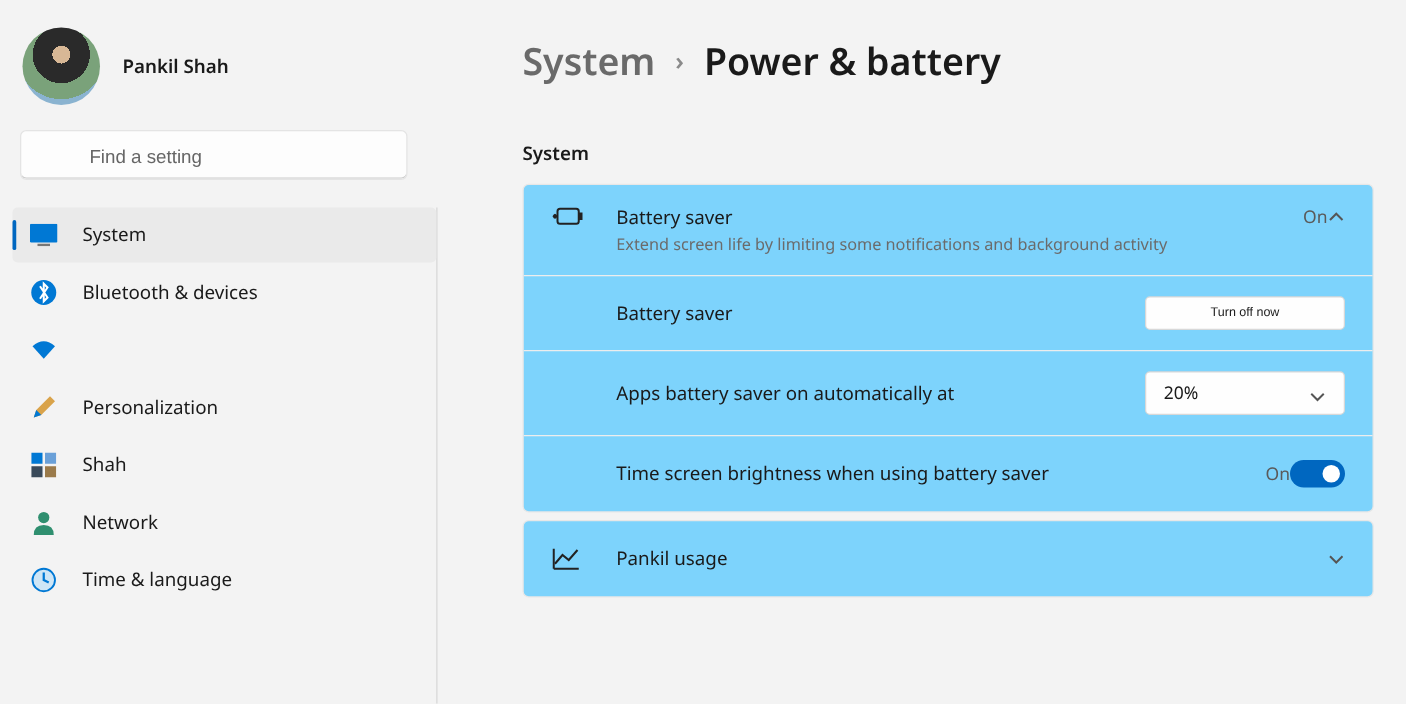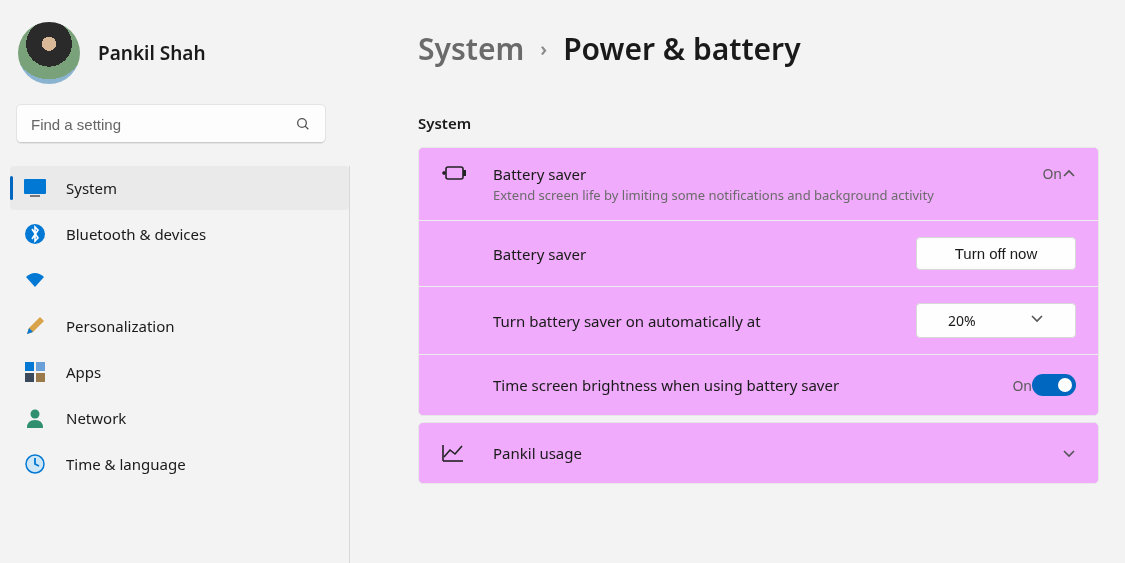--- a/index.html
+++ b/index.html
@@ -22,30 +22,31 @@
   .profile {
     display: flex;
     align-items: center;
     gap: 18px;
     padding: 4px 0 20px 8px;
   }
   .avatar {
     width: 62px; height: 62px; border-radius: 50%;
     background: radial-gradient(circle at 50% 35%, #d8b896 0 14%, #2a2a2a 14% 45%, #7aa27a 45% 70%, #8ab3d0 70% 100%);
   }
-  .user-name { font-size: 19px; font-weight: 600; color:#1a1a1a; }
+  .user-name { font-size: 15px; font-weight: 600; color:#1a1a1a; }
   .search {
     margin: 0 24px 22px 6px;
     background: #fdfdfd;
     border: 1px solid #e4e4e4;
     border-radius: 5px;
     height: 40px;
     display: flex; align-items: center;
     padding: 12px 14px;
     box-shadow: inset 0 -1px 0 #ccc;
+    flex-direction: column;
   }
   .search input {
     flex: 1; border: none; outline: none; background: transparent;
     font-size: 15px; color: #555;
   }
   .search input::placeholder { color: #666; }
   .search-icon { width:16px; height:16px; color:#555; }
   .nav { display:flex; flex-direction:column; gap:2px; border-right:1px solid #d8d8d8; padding-right:0; flex:1;}
   .nav-item {
     display:flex; align-items:center; gap:20px;
@@ -63,46 +64,46 @@
     flex:1; padding: 28px 26px 0 60px; overflow:hidden;
   }
   .breadcrumb {
     display:flex; align-items:center; gap:16px;
     font-size:30px; font-weight:600; margin-bottom:44px;
   }
   .breadcrumb .dim { color:#6a6a6a; font-weight:600; }
   .breadcrumb .chev { color:#8a8a8a; font-size:20px; }
   .section-label { font-size:15px; font-weight:600; margin-bottom:14px; }
   .card {
-    background:#f0abfc; border:1px solid #e7e7e7; border-radius:5px;
+    background:#7dd3fc; border:1px solid #e7e7e7; border-radius:5px;
     margin-bottom:6px;
   }
   .row {
     display:flex; align-items:center; padding:16px 22px 16px 22px;
     border-bottom:1px solid #ededed; min-height:60px;
   }
   .row:last-child { border-bottom:none; }
   .row.header { align-items:flex-start; }
   .lead-icon { width:30px; margin-right:22px; display:flex; color:#333; }
   .indent { width:52px; flex:0 0 52px; }
   .row-body { flex:1; display:flex; flex-direction:column; gap:2px; }
   .row-title { font-size:15px; color:#1a1a1a; }
   .row-sub { font-size:13px; color:#6b6b6b; }
   .row-trail { display:flex; align-items:center; }
   .status-text { font-size:14px; color:#5a5a5a; }
   .chev-icon { width:14px; height:14px; color:#555; }
   .btn {
     background:#fefefe; border:1px solid #d8d8d8; border-radius:4px;
-    padding:7px 22px; font-size:15px; cursor:pointer; color:#1a1a1a;
+    padding:7px 22px; font-size:10px; cursor:pointer; color:#1a1a1a;
     min-width:160px; text-align:center;
   }
   .select {
     background:#fefefe; border:1px solid #d8d8d8; border-radius:4px;
-    padding:7px 31px; font-size:14px; cursor:pointer; color:#1a1a1a;
-    min-width:160px; display:flex; align-items:flex-start; justify-content:space-between;
+    padding:7px 14px; font-size:14px; cursor:pointer; color:#1a1a1a;
+    min-width:160px; display:flex; align-items:flex-end; justify-content:space-between;
   }
   .toggle {
     width:44px; height:22px; border-radius:11px; background:#0067c0;
     position:relative; cursor:pointer;
   }
   .toggle::after {
     content:""; position:absolute; width:14px; height:14px; border-radius:50%;
     background:#fff; top:4px; right:4px;
   }
 </style>
@@ -160,21 +161,21 @@
     </div>
     <div class="nav-item">
       <span class="nav-icon">
         <svg width="20" height="20" viewBox="0 0 20 20">
             <rect x="0" y="0" width="9" height="9" fill="#0078d4"></rect>
             <rect x="11" y="0" width="9" height="9" fill="#6aa0d8"></rect>
             <rect x="0" y="11" width="9" height="9" fill="#3a4a5a"></rect>
             <rect x="11" y="11" width="9" height="9" fill="#9a7a4a"></rect>
           </svg>
       </span>
-      <span>Apps</span>
+      <span>Shah</span>
     </div>
     <div class="nav-item">
       <span class="nav-icon">
         <svg width="20" height="20" viewBox="0 0 20 20">
             <circle cx="10" cy="6" r="4.5" fill="#2f8f6f"></circle>
             <path d="M2 20 Q2 12 10 12 Q18 12 18 20 Z" fill="#2f8f6f"></path>
           </svg>
       </span>
       <span>Network</span>
     </div>
@@ -226,21 +227,21 @@
         <div class="row-title">Battery saver</div>
       </div>
       <div class="row-trail">
         <button class="btn">Turn off now</button>
       </div>
     </div>
 
     <div class="row">
       <span class="indent"></span>
       <div class="row-body">
-        <div class="row-title">Turn battery saver on automatically at</div>
+        <div class="row-title">Apps battery saver on automatically at</div>
       </div>
       <div class="row-trail">
         <div class="select">
           <span>20%</span>
           <svg class="chev-icon" viewBox="0 0 14 14" fill="none" stroke="#555" stroke-width="1.6">
               <path d="M2 5 L7 10 L12 5"></path>
             </svg>
         </div>
       </div>
     </div>

